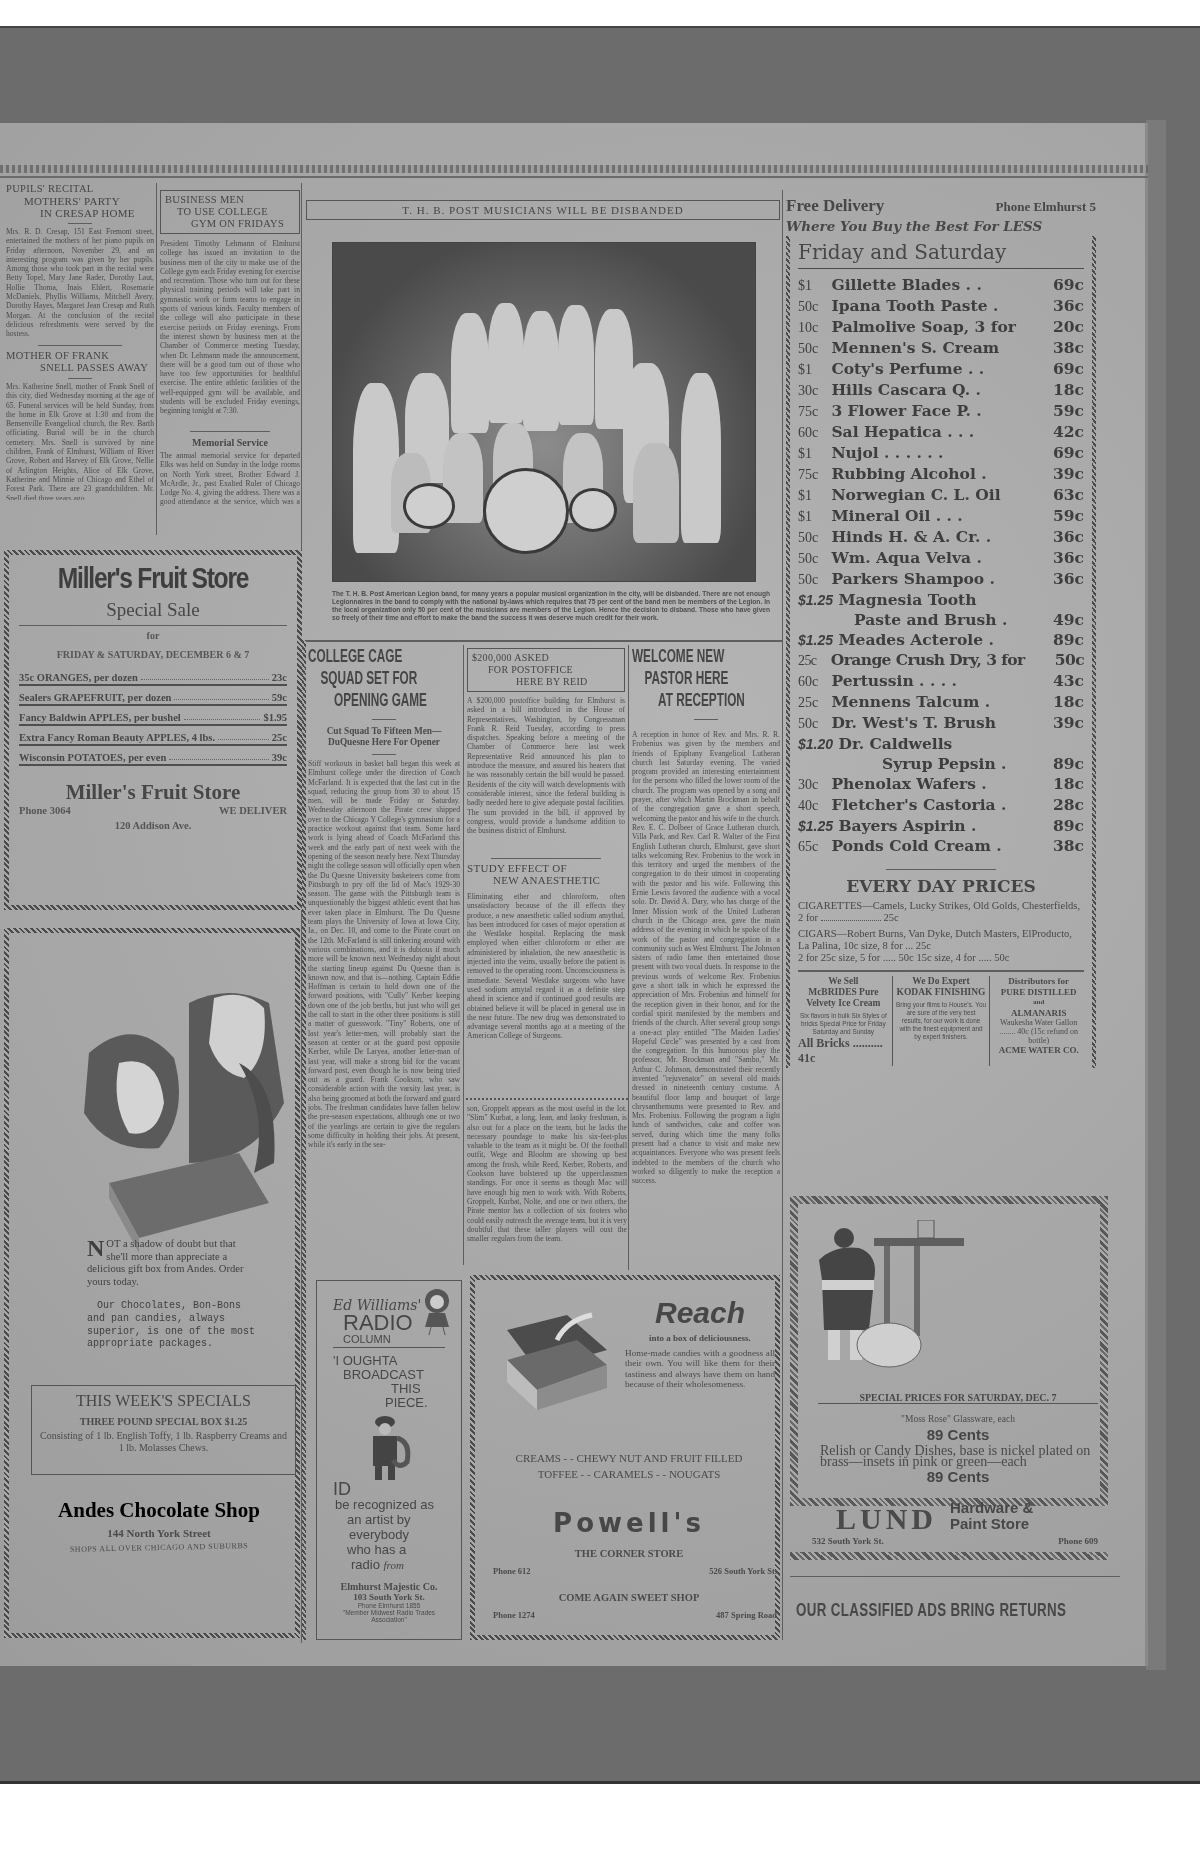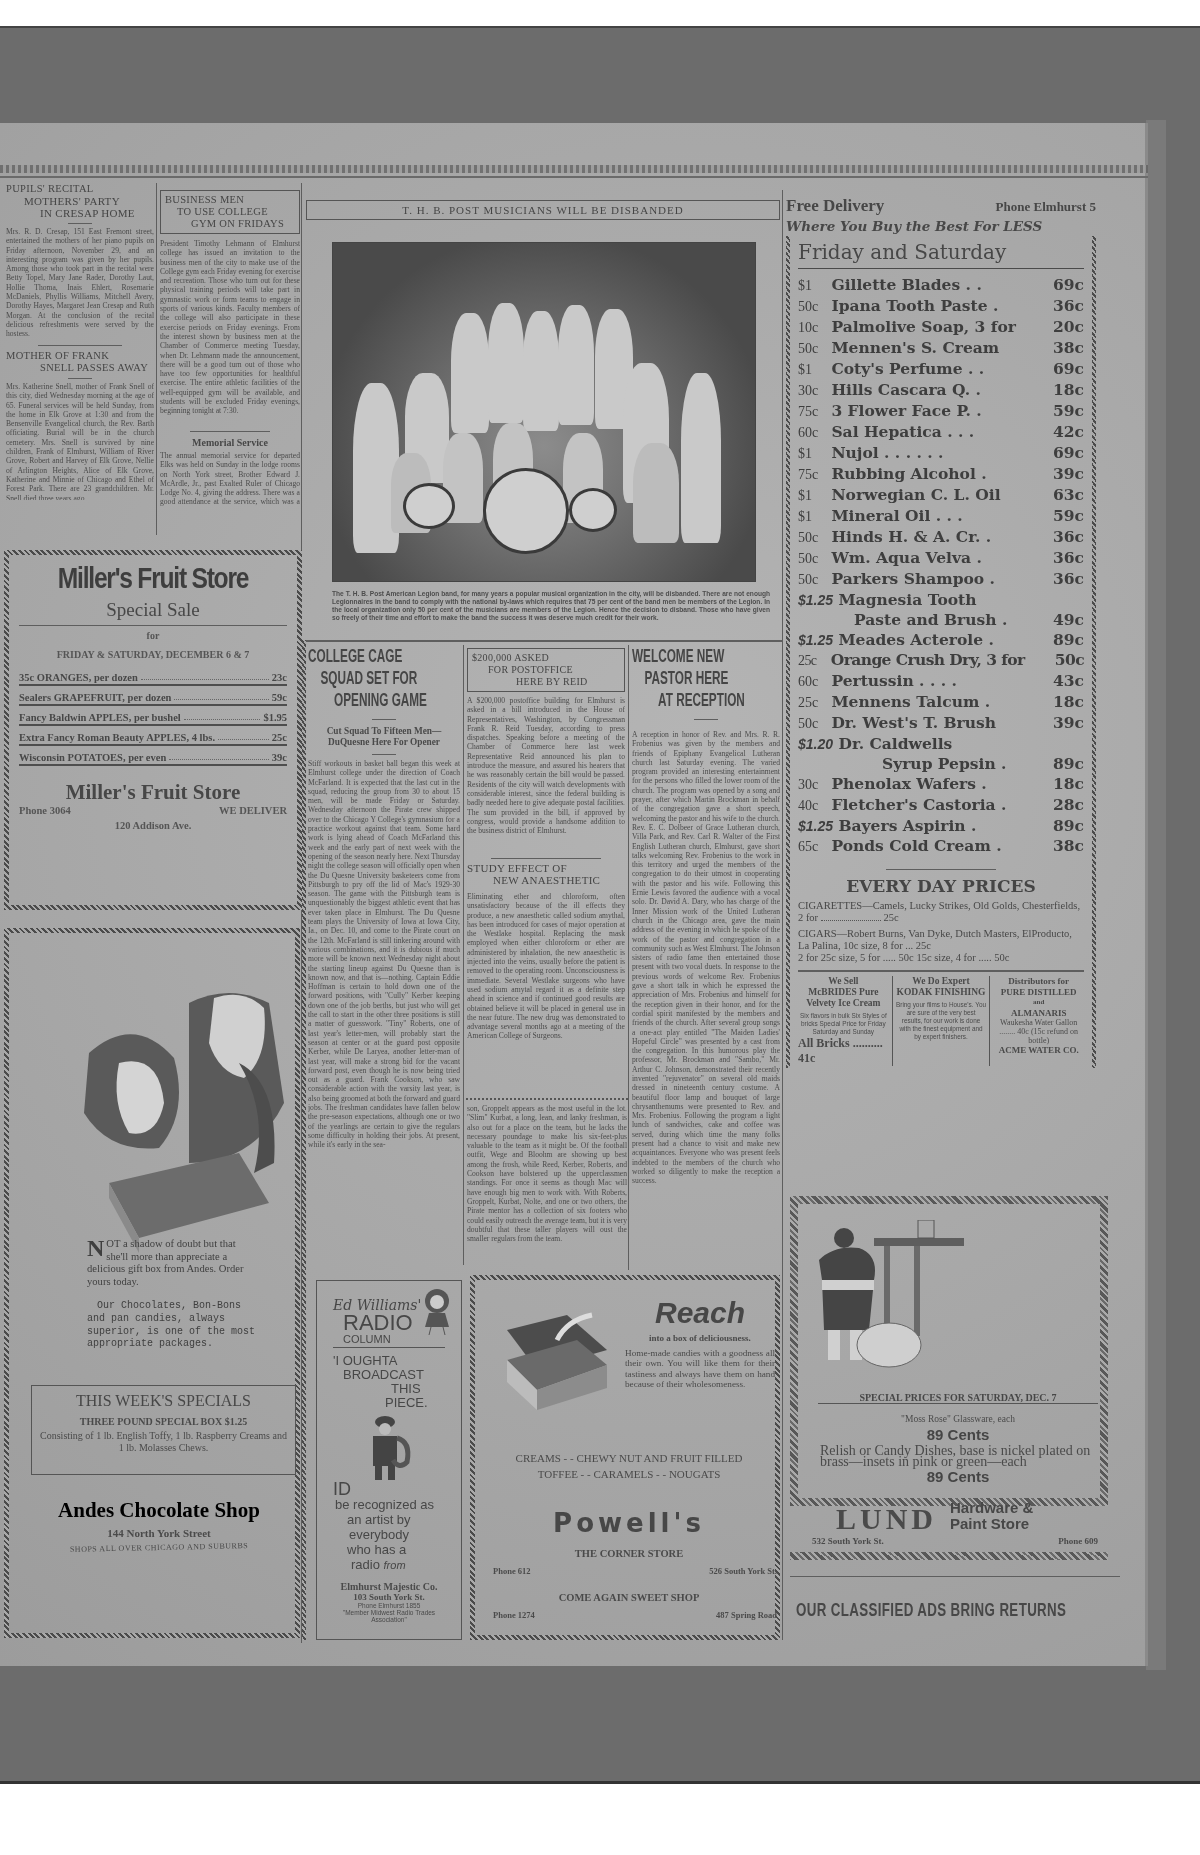--- a/index.html
+++ b/index.html
@@ -247,21 +247,21 @@
       <path d="M34 26 Q48 30 44 50 Q36 58 30 48" fill="none" stroke="#555" stroke-width="5"></path>
     <rect x="12" y="54" width="7" height="14" fill="#444"></rect>
       <rect x="25" y="54" width="7" height="14" fill="#444"></rect>
   </svg>
   <div style="font-family:'Liberation Sans',sans-serif;font-size:13px;line-height:15px;color:#474747;">
     <div style="font-size:18px;">ID</div>
     <div style="padding-left:2px;">be recognized as</div>
     <div style="padding-left:14px;">an artist by</div>
     <div style="padding-left:16px;">everybody</div>
     <div style="padding-left:14px;">who has a</div>
-    <div style="padding-left:18px;"><span>radio</span> <i style="font-family:Liberation Sans, sans-serif;font-size:11px;">from</i></div>
+    <div style="padding-left:18px;"><span>radio</span> <i style="font-family:Liberation Serif, serif;font-size:11px;">from</i></div>
   </div>
   <div class="center" style="font-size:10px;font-weight:bold;color:#4a4a4a;margin-top:8px;">Elmhurst Majestic Co.</div>
   <div class="center" style="font-size:9px;font-weight:bold;color:#4a4a4a;">103 South York St.</div>
   <div class="center" style="font-size:6.5px;color:#4a4a4a;font-family:'Liberation Sans',sans-serif;">Phone Elmhurst 1855</div>
   <div class="center" style="font-size:6.5px;color:#4a4a4a;font-family:'Liberation Sans',sans-serif;">"Member Midwest Radio Trades Association"</div>
 </div>
 
 <div class="blk checker" style="left:470px;top:1275px;width:310px;height:365px;padding:6px;">
   <svg class="illus" style="left:22px;top:30px;" width="120" height="110" viewBox="0 0 120 110">
     <path d="M10 20 L70 5 L110 40 L40 60 Z" fill="#4c4c4c"></path>

